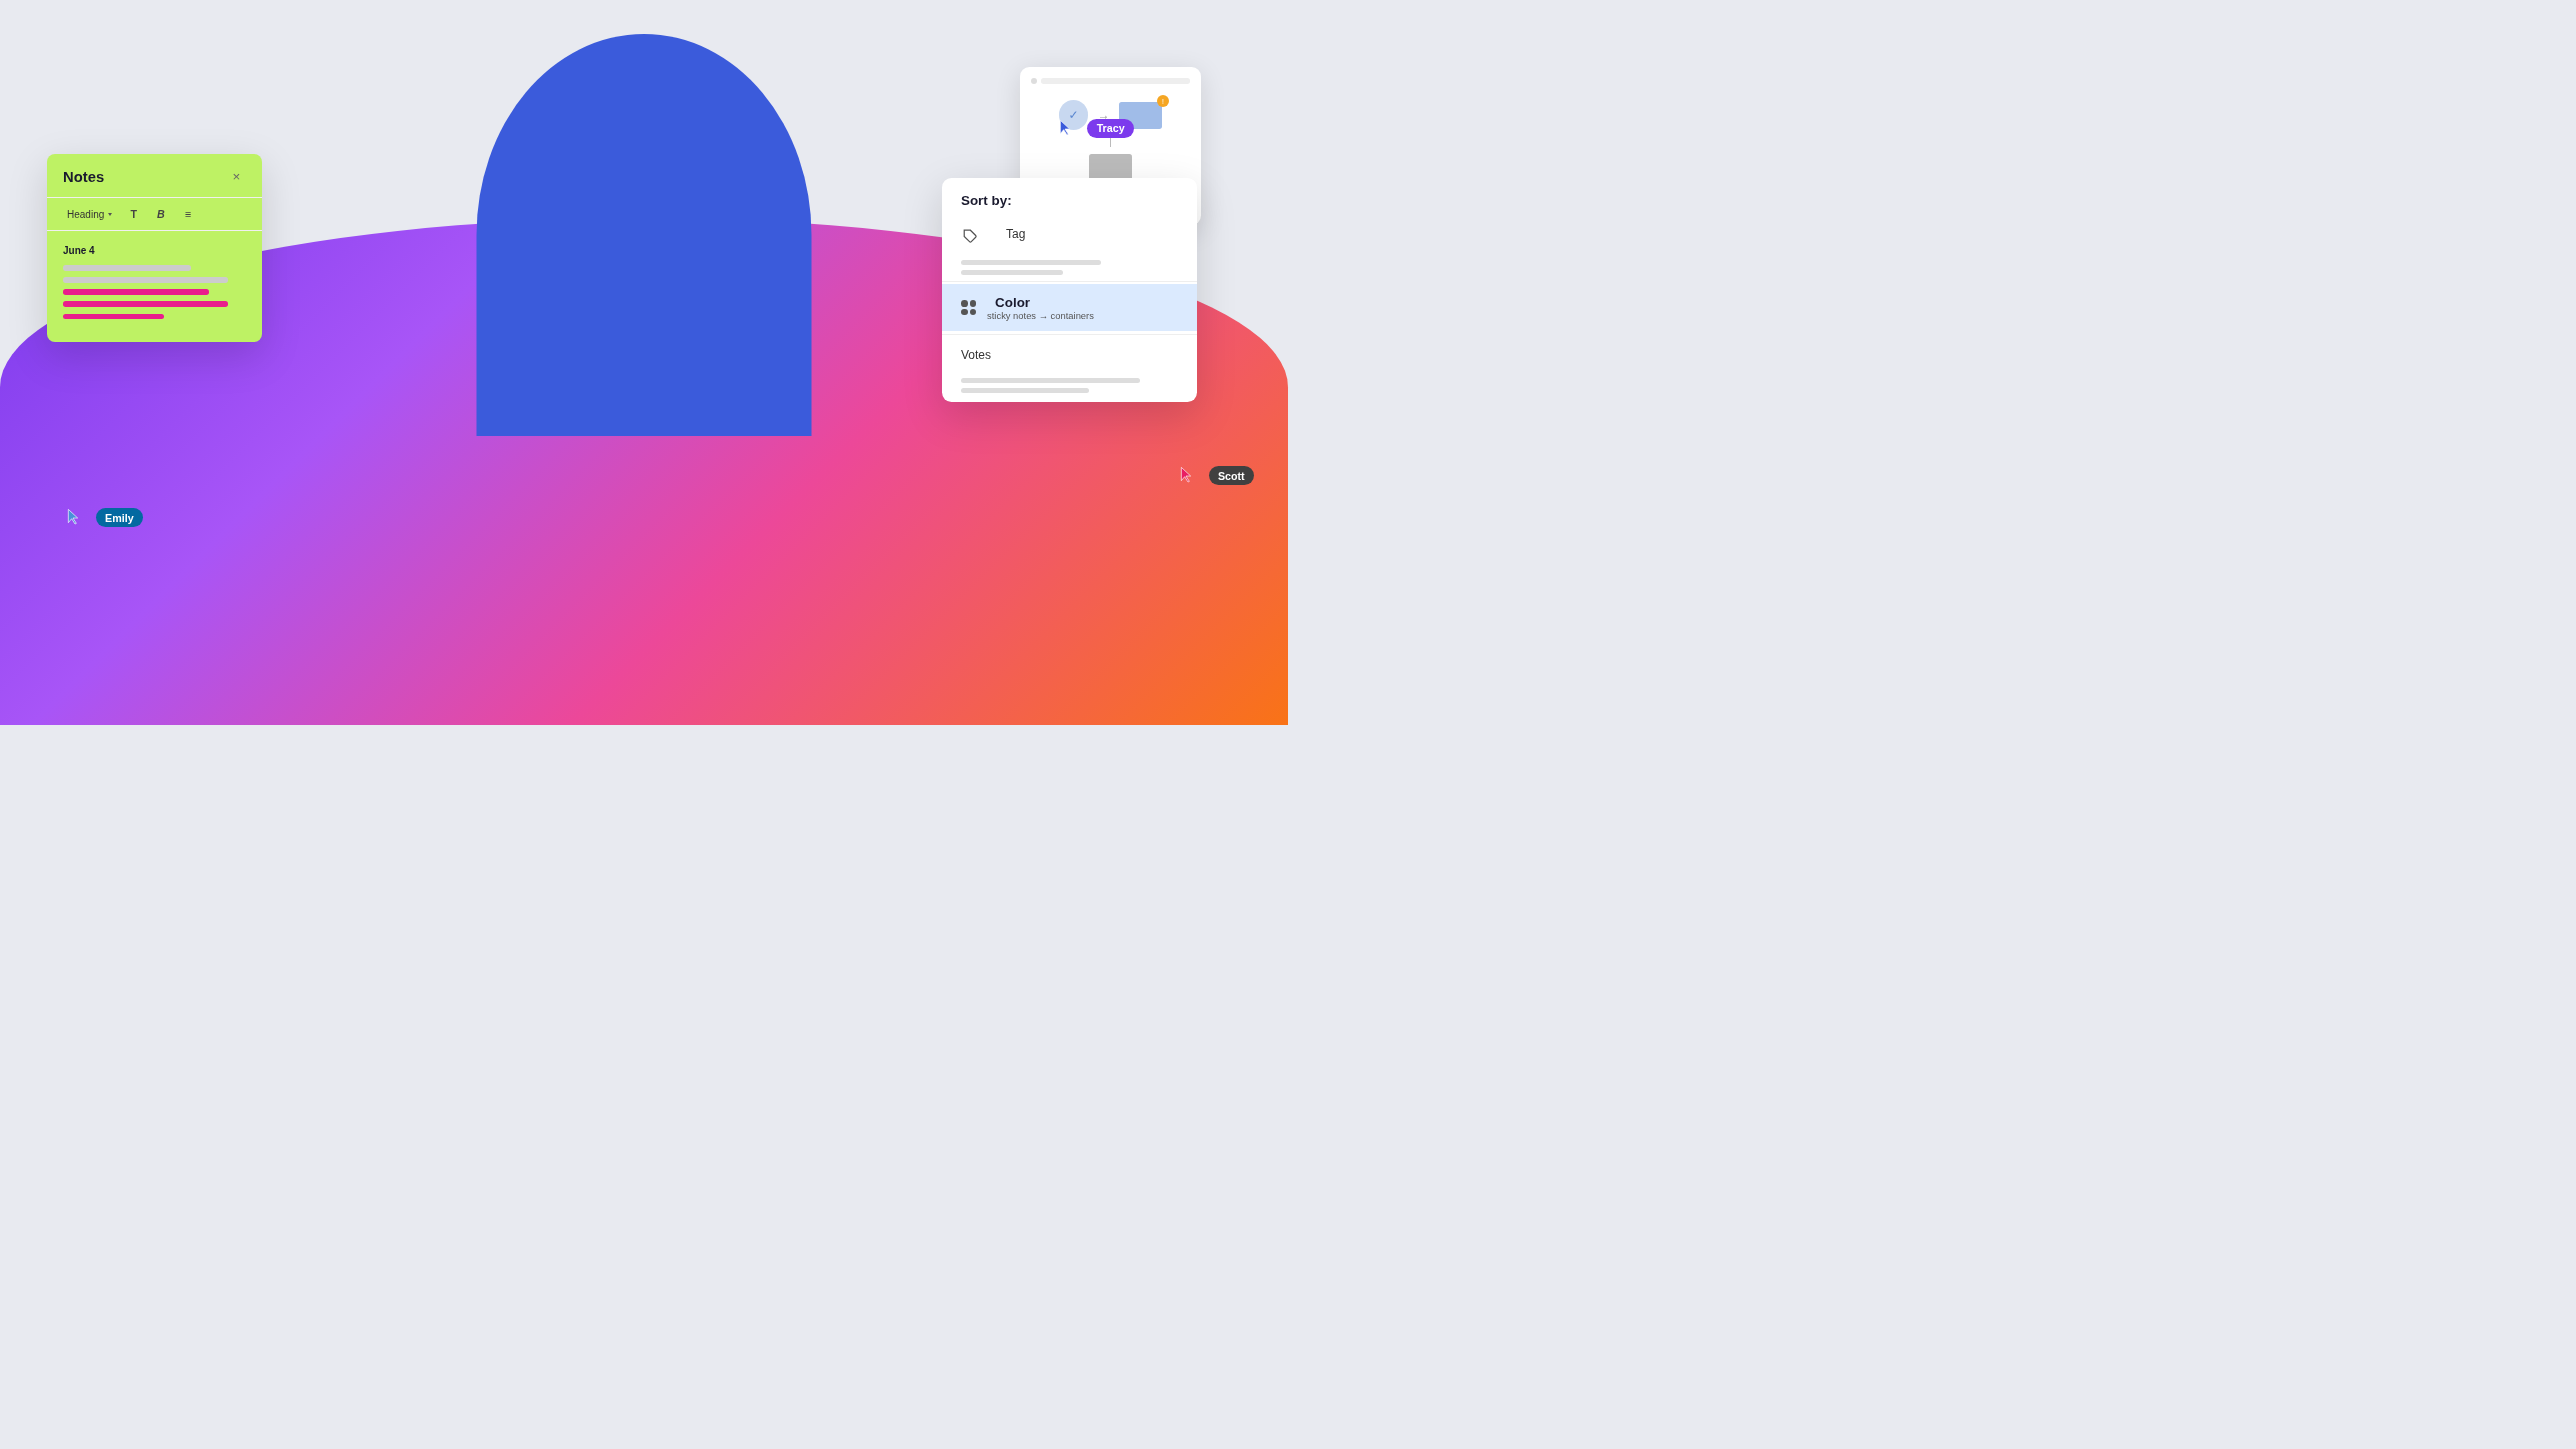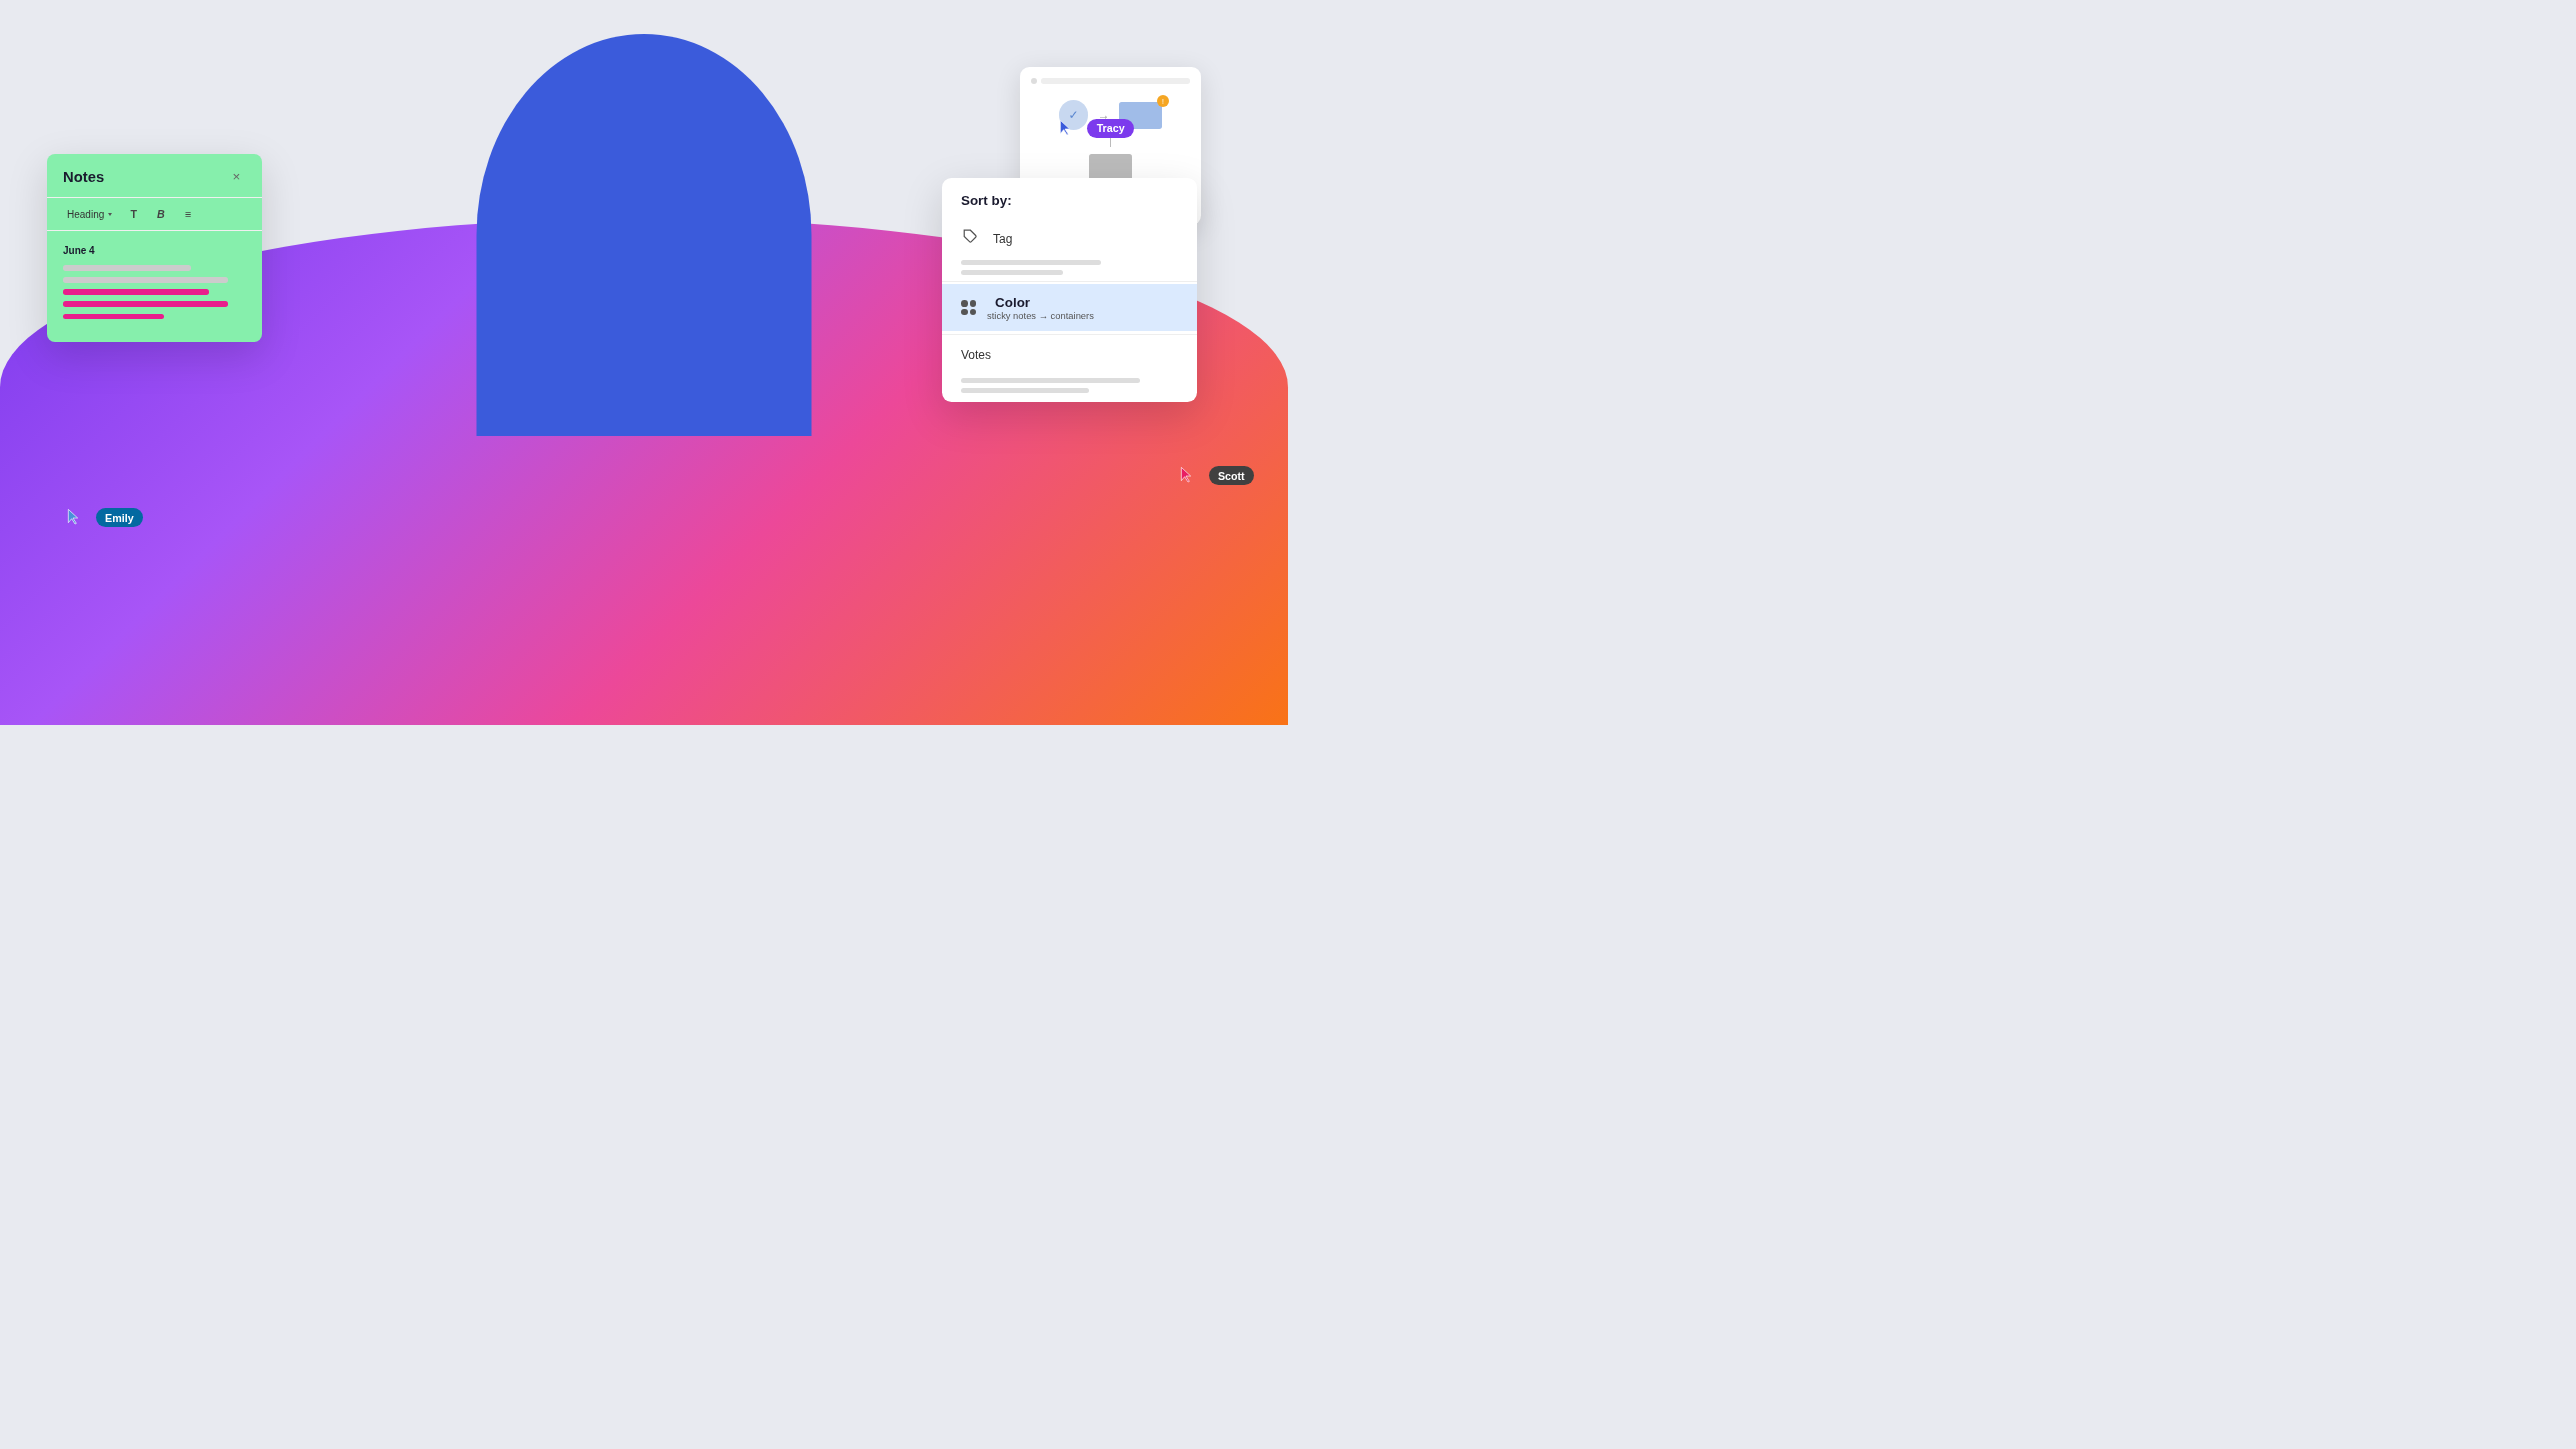--- a/index.html
+++ b/index.html
@@ -37,21 +37,21 @@
       border-radius: 50% 50% 0 0;
       z-index: 1;
     }
 
     
     .notes-panel {
       position: absolute;
       top: 154px;
       left: 47px;
       width: 215px;
-      background: #86efac;
+      background: #bef264;
       border-radius: 8px;
       box-shadow: 0 13.4px 40px rgba(0,0,0,0.15);
       z-index: 20;
       overflow: hidden;
     }
 
     .notes-header {
       display: flex;
       align-items: center;
       justify-content: space-between;
@@ -162,22 +162,22 @@
 
     .sort-header {
       padding: 14.8px 19px 9.4px;
       font-size: 13.4px;
       font-weight: 700;
       color: #1a1a2e;
     }
 
     .sort-item {
       display: flex;
-      align-items: flex-end;
-      gap: 13px;
+      align-items: flex-start;
+      gap: 26px;
       padding: 9.4px 19px;
       cursor: pointer;
     }
 
     .sort-item-icon {
       width: 19px;
       height: 19px;
       display: flex;
       align-items: center;
       justify-content: center;

